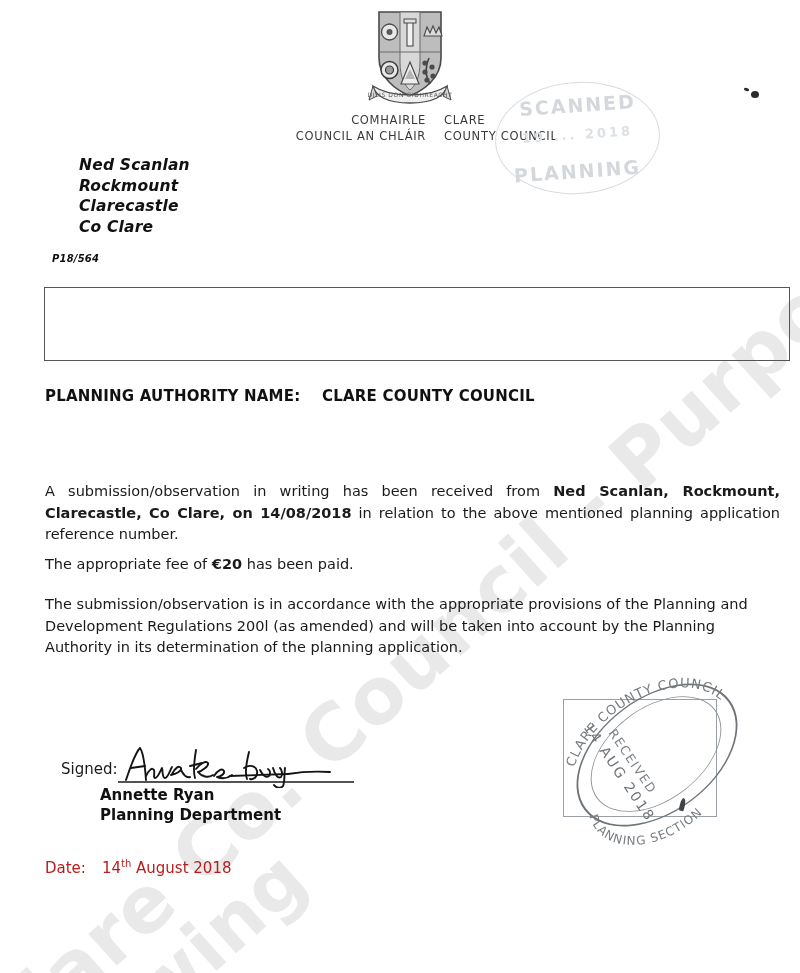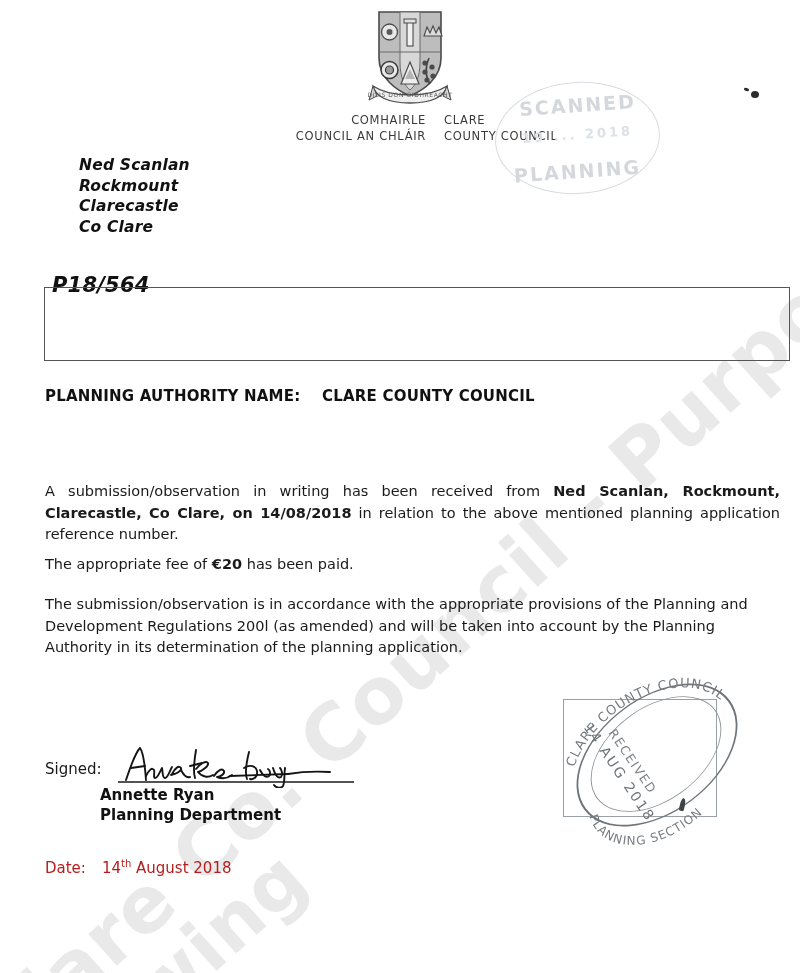--- a/index.html
+++ b/index.html
@@ -148,25 +148,25 @@
     font-style: italic;
     font-size: 15.5px;
     line-height: 20.5px;
     color: #111;
     letter-spacing: 0.2px;
     margin-left: 27px;
   }
   #ref-top {
     position: absolute;
     left: 52px;
-    top: 273px;
+    top: 253px;
     font-family: "DejaVu Sans", sans-serif;
     font-weight: bold;
     font-style: italic;
-    font-size: 21px;
+    font-size: 10px;
     color: #111;
     letter-spacing: 0.2px;
   }
 
   
   #important-box {
     position: absolute;
     left: 44px;
     top: 287px;
     width: 746px;
@@ -290,21 +290,21 @@
     left: 122px; top: 140px;
     width: 5px; height: 13px;
     background: #3f4448;
     border-radius: 50% 50% 20% 20%;
     transform: rotate(12deg);
   }
 
   
   #signed-row {
     position: absolute;
-    left: 45px;
+    left: 61px;
     top: 760px;
     font-family: "DejaVu Sans", sans-serif;
     font-size: 15px;
     color: #1a1a1a;
   }
   #signature-area {
     position: absolute;
     left: 118px;
     top: 742px;
     width: 236px;

